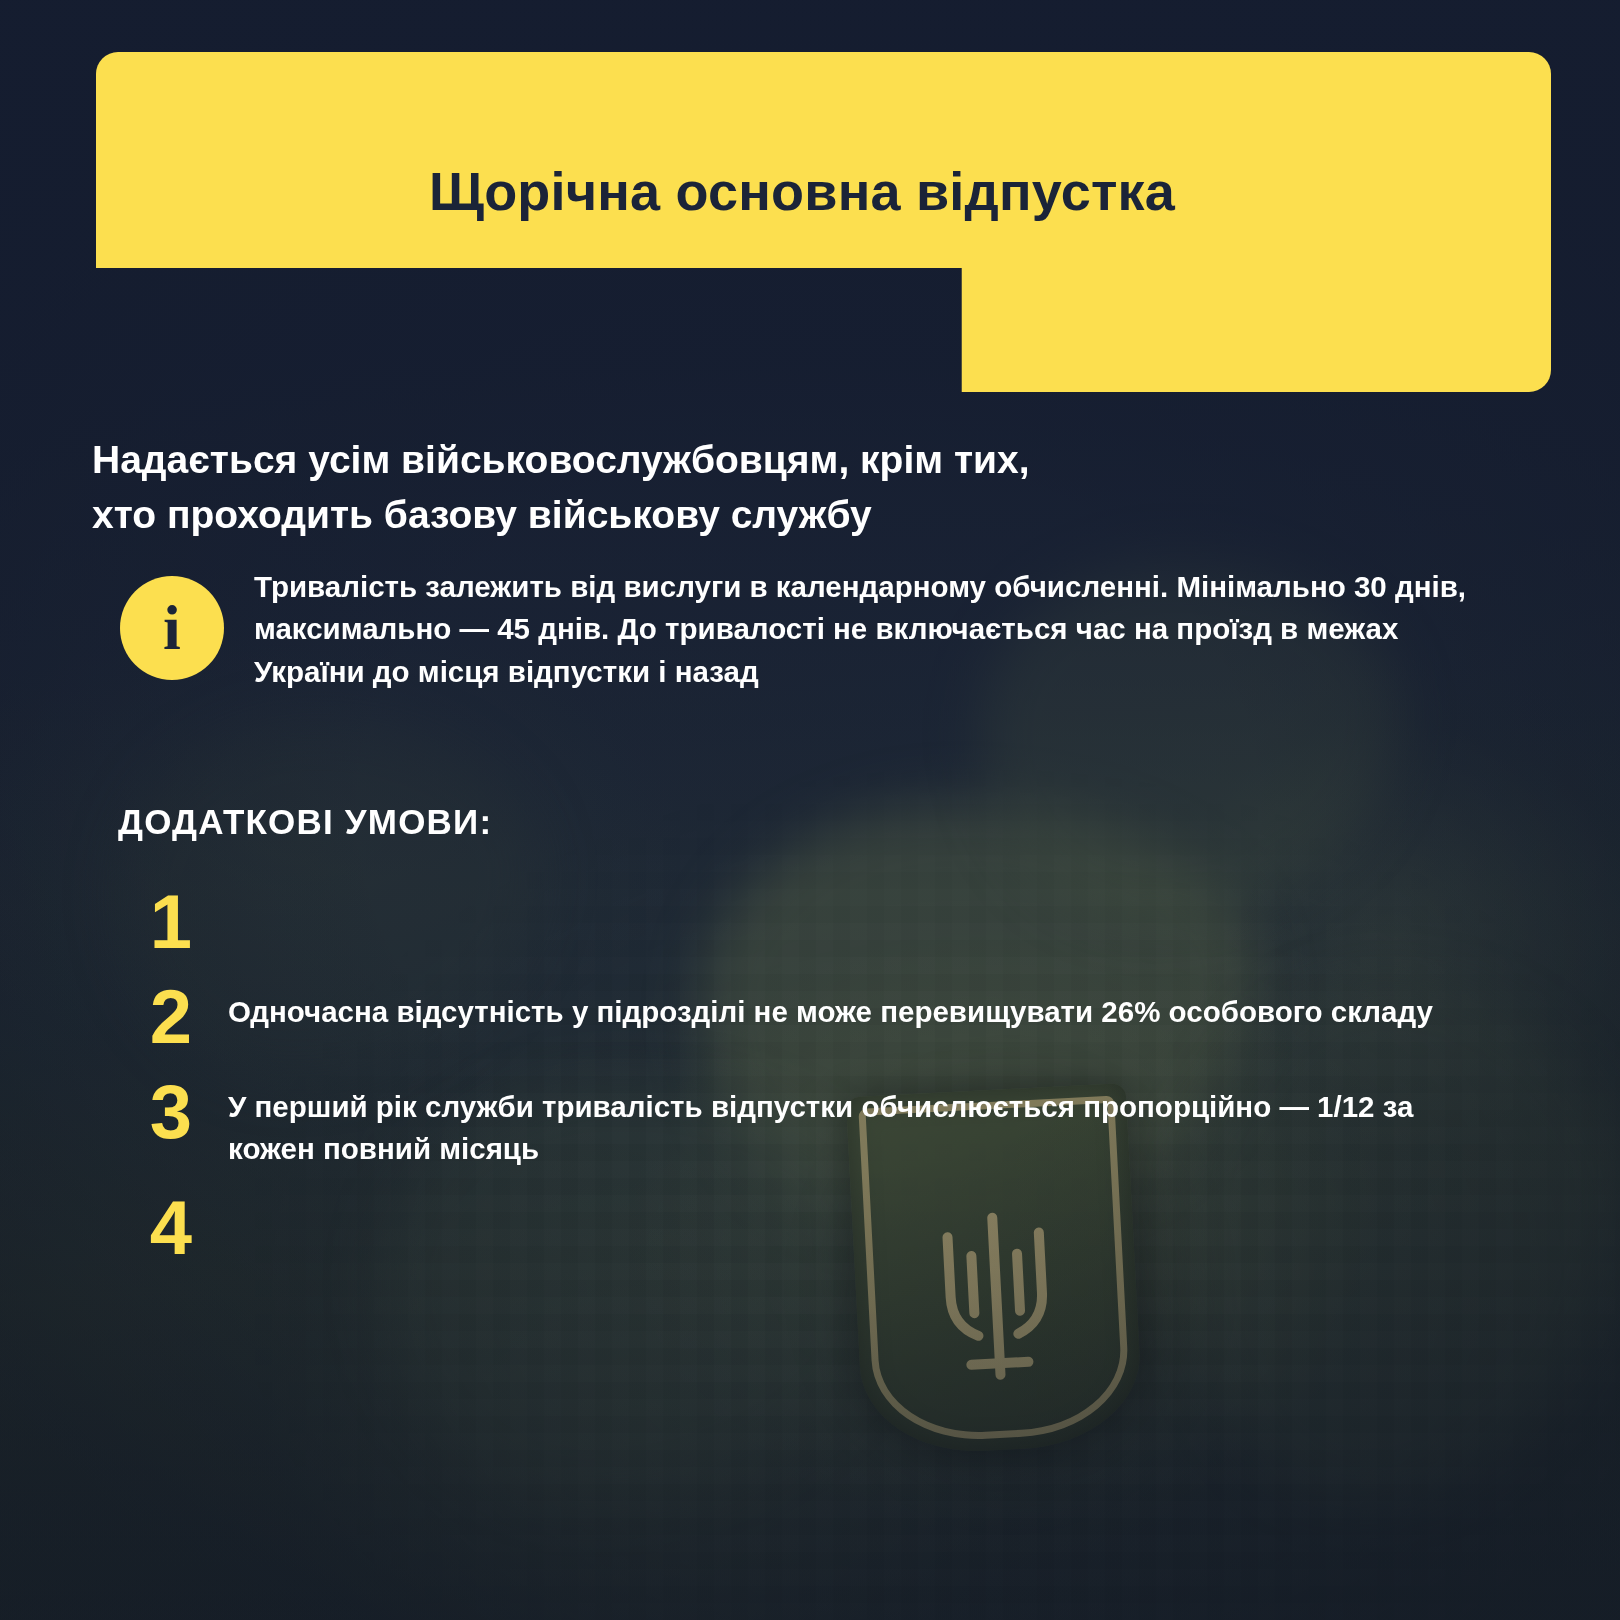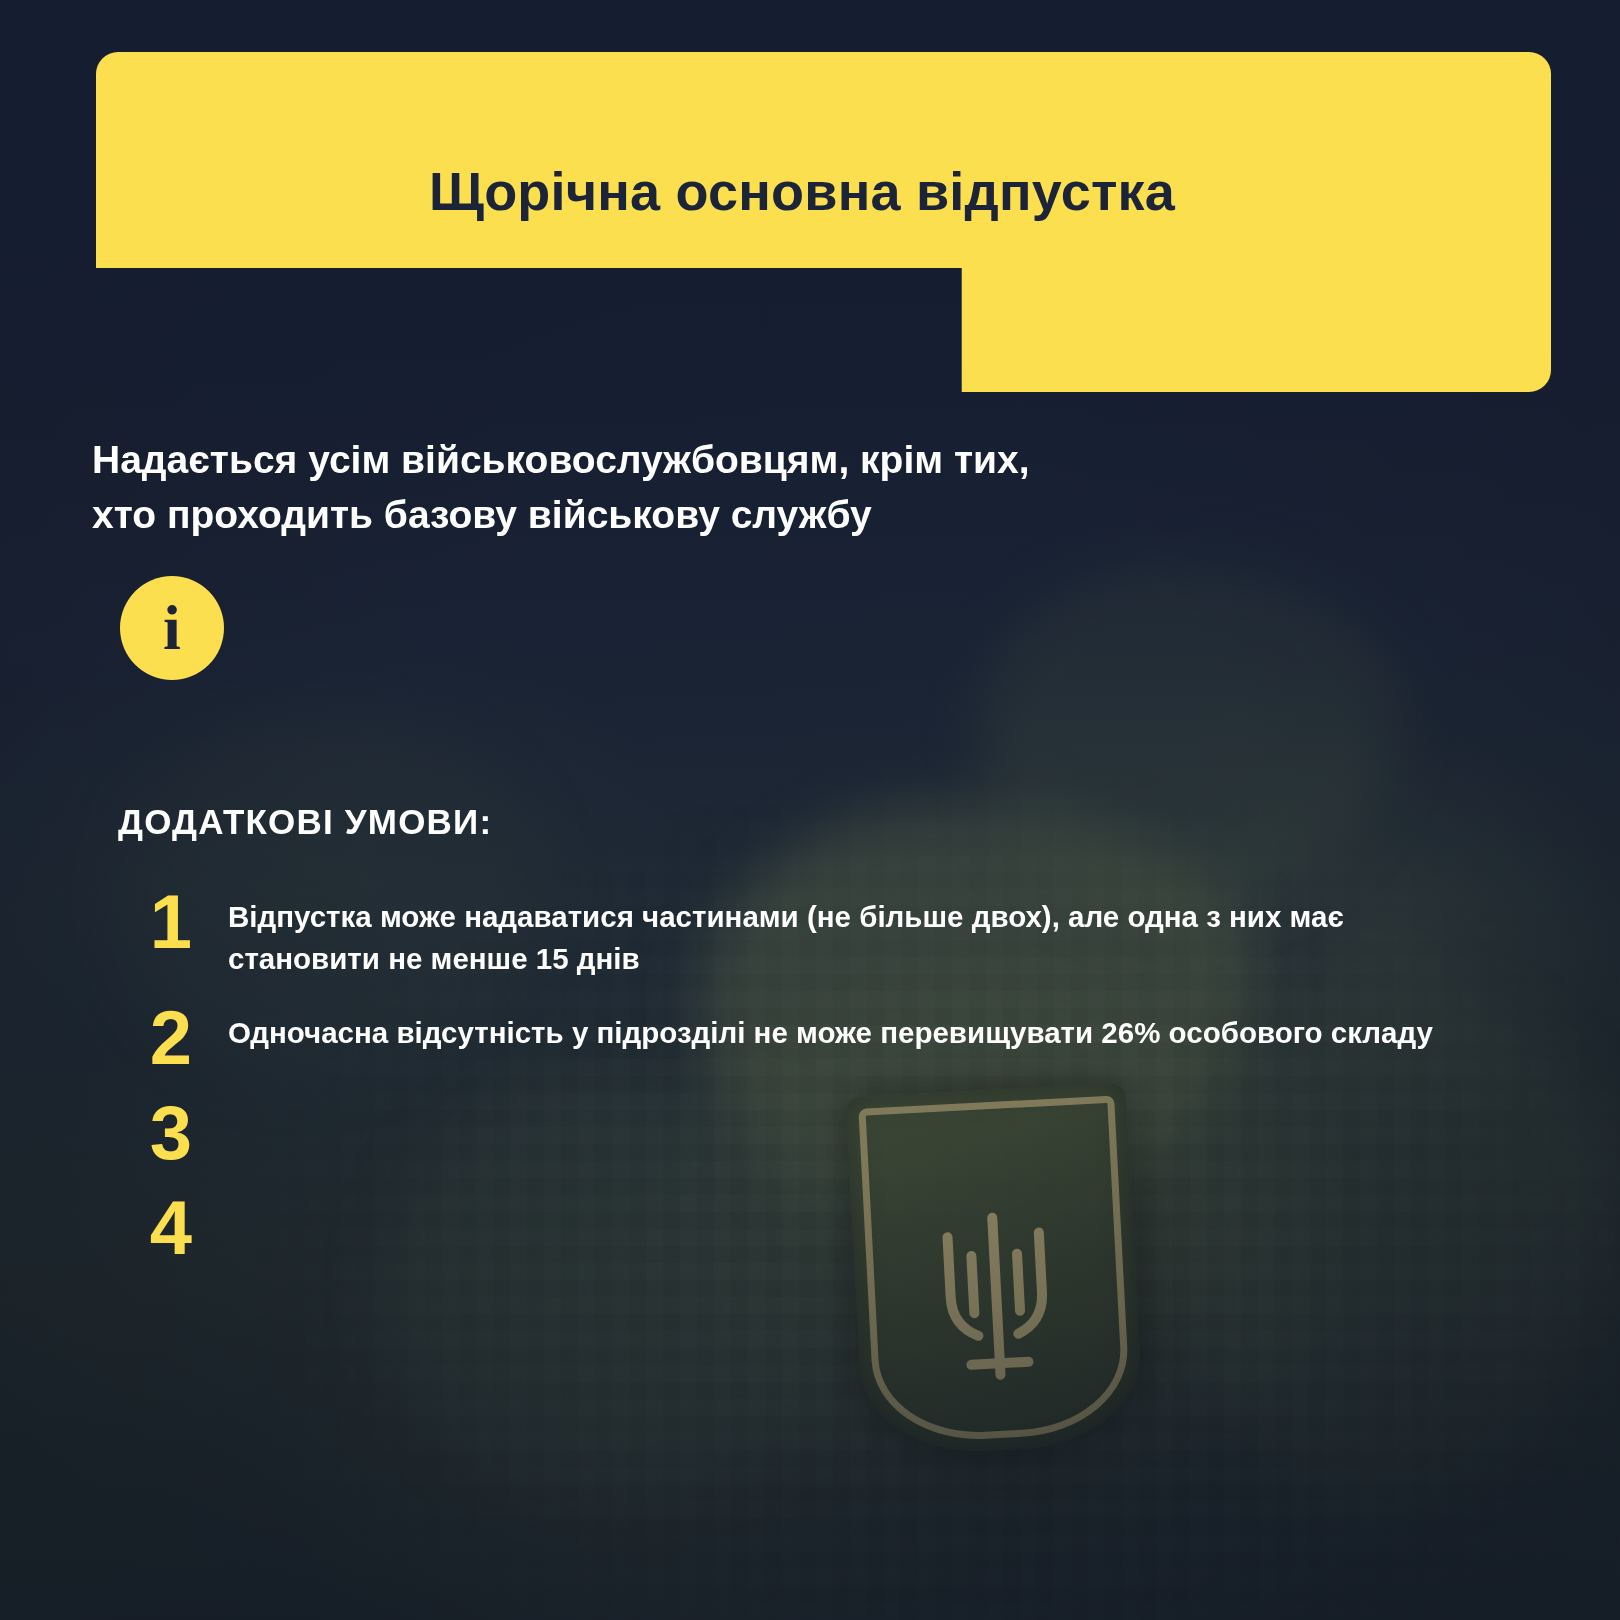--- a/index.html
+++ b/index.html
@@ -265,38 +265,39 @@
     <div class="title-text">Щорічна основна відпустка</div>
   </div>
 
   <div class="lead" style="white-space: pre-line;">Надається усім військовослужбовцям, крім тих,
 хто проходить базову військову службу</div>
 
   <div class="info-row">
     <div class="info-badge">
       <span class="glyph">i</span>
     </div>
+    <div class="info-text">Тривалість залежить від вислуги в календарному обчисленні. Мінімально 30 днів, максимально — 45 днів. До тривалості не включається час на проїзд в межах України до місця відпустки і назад</div>
   </div>
 
   <div class="section-heading">ДОДАТКОВІ УМОВИ:</div>
 
   <div class="items">
 
     <div class="item">
       <div class="item-num">1</div>
-      <div class="item-text">Відпустка може надаватися частинами (не більше двох), але одна з них має становити не менше 15 днів</div>
     </div>
 
     <div class="item">
       <div class="item-num">2</div>
       <div class="item-text">Одночасна відсутність у підрозділі не може перевищувати 26% особового складу</div>
     </div>
 
     <div class="item">
       <div class="item-num">3</div>
+      <div class="item-text">У перший рік служби тривалість відпустки обчислюється пропорційно — 1/12 за кожен повний місяць</div>
     </div>
 
     <div class="item">
       <div class="item-num">4</div>
     </div>
 
   </div>
 
 </div>
 

